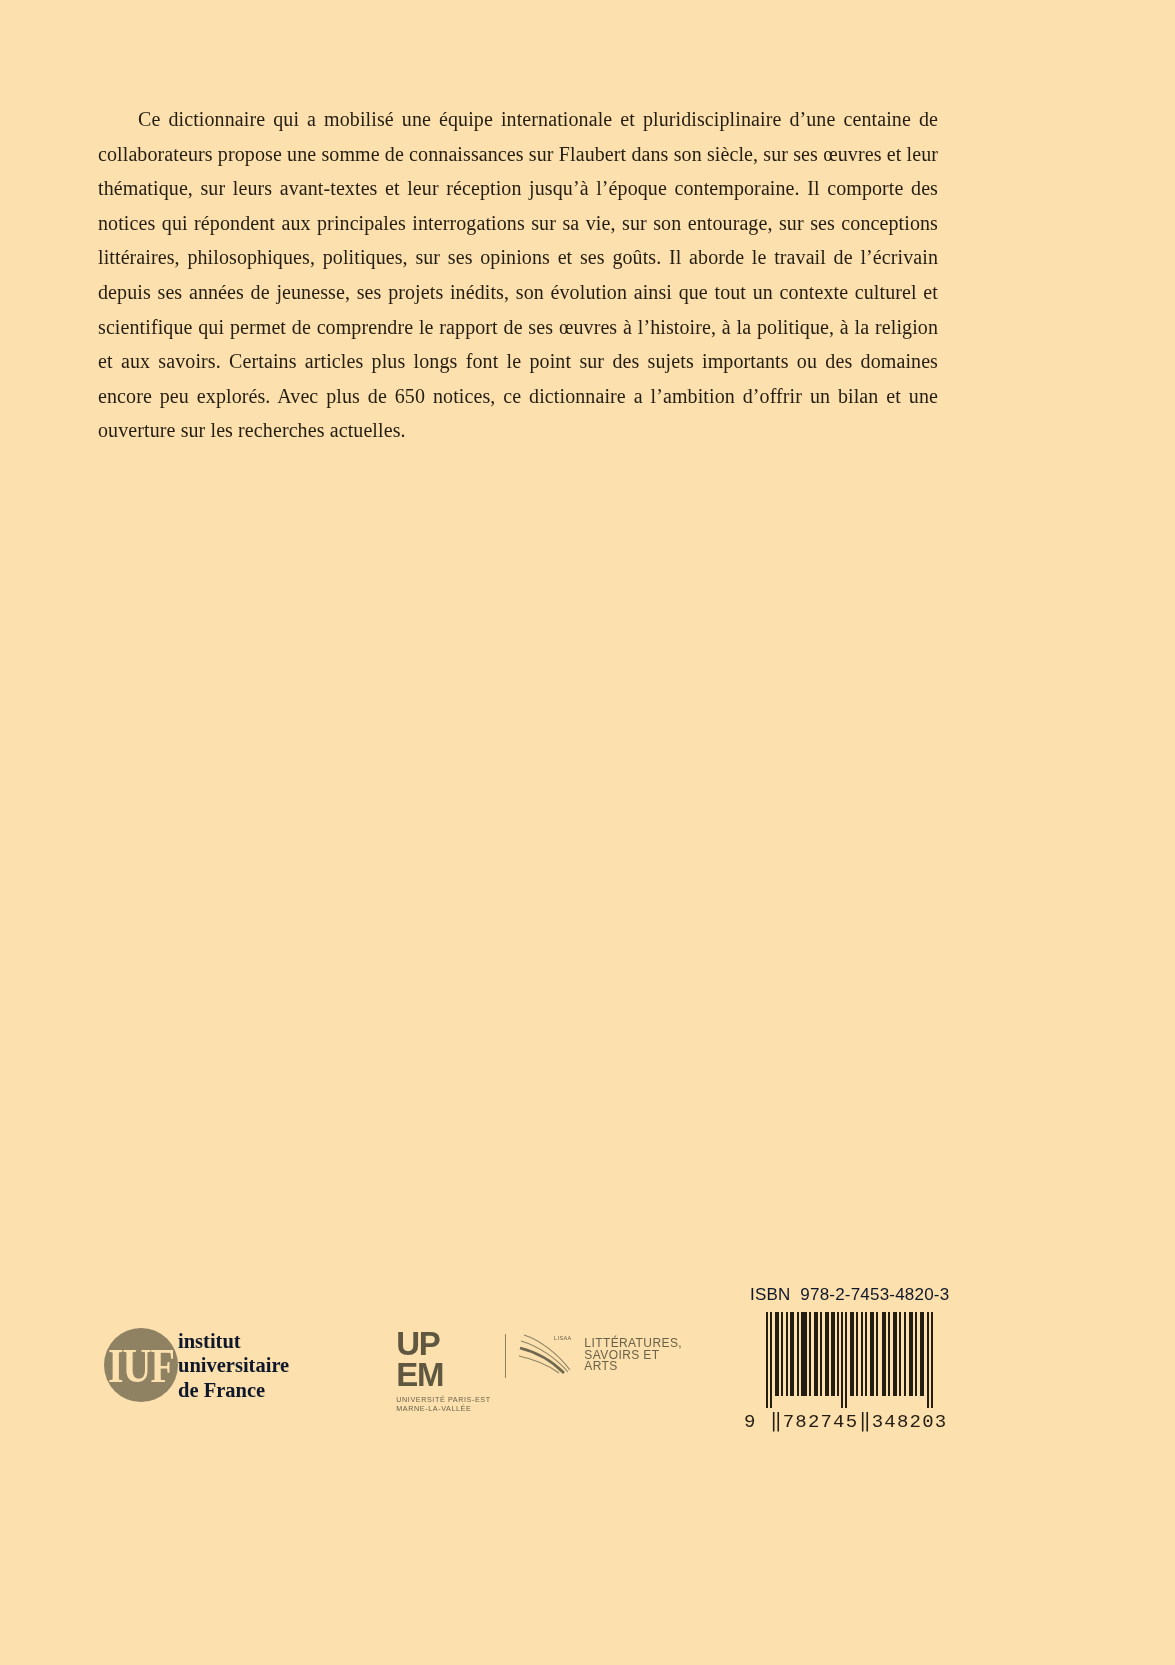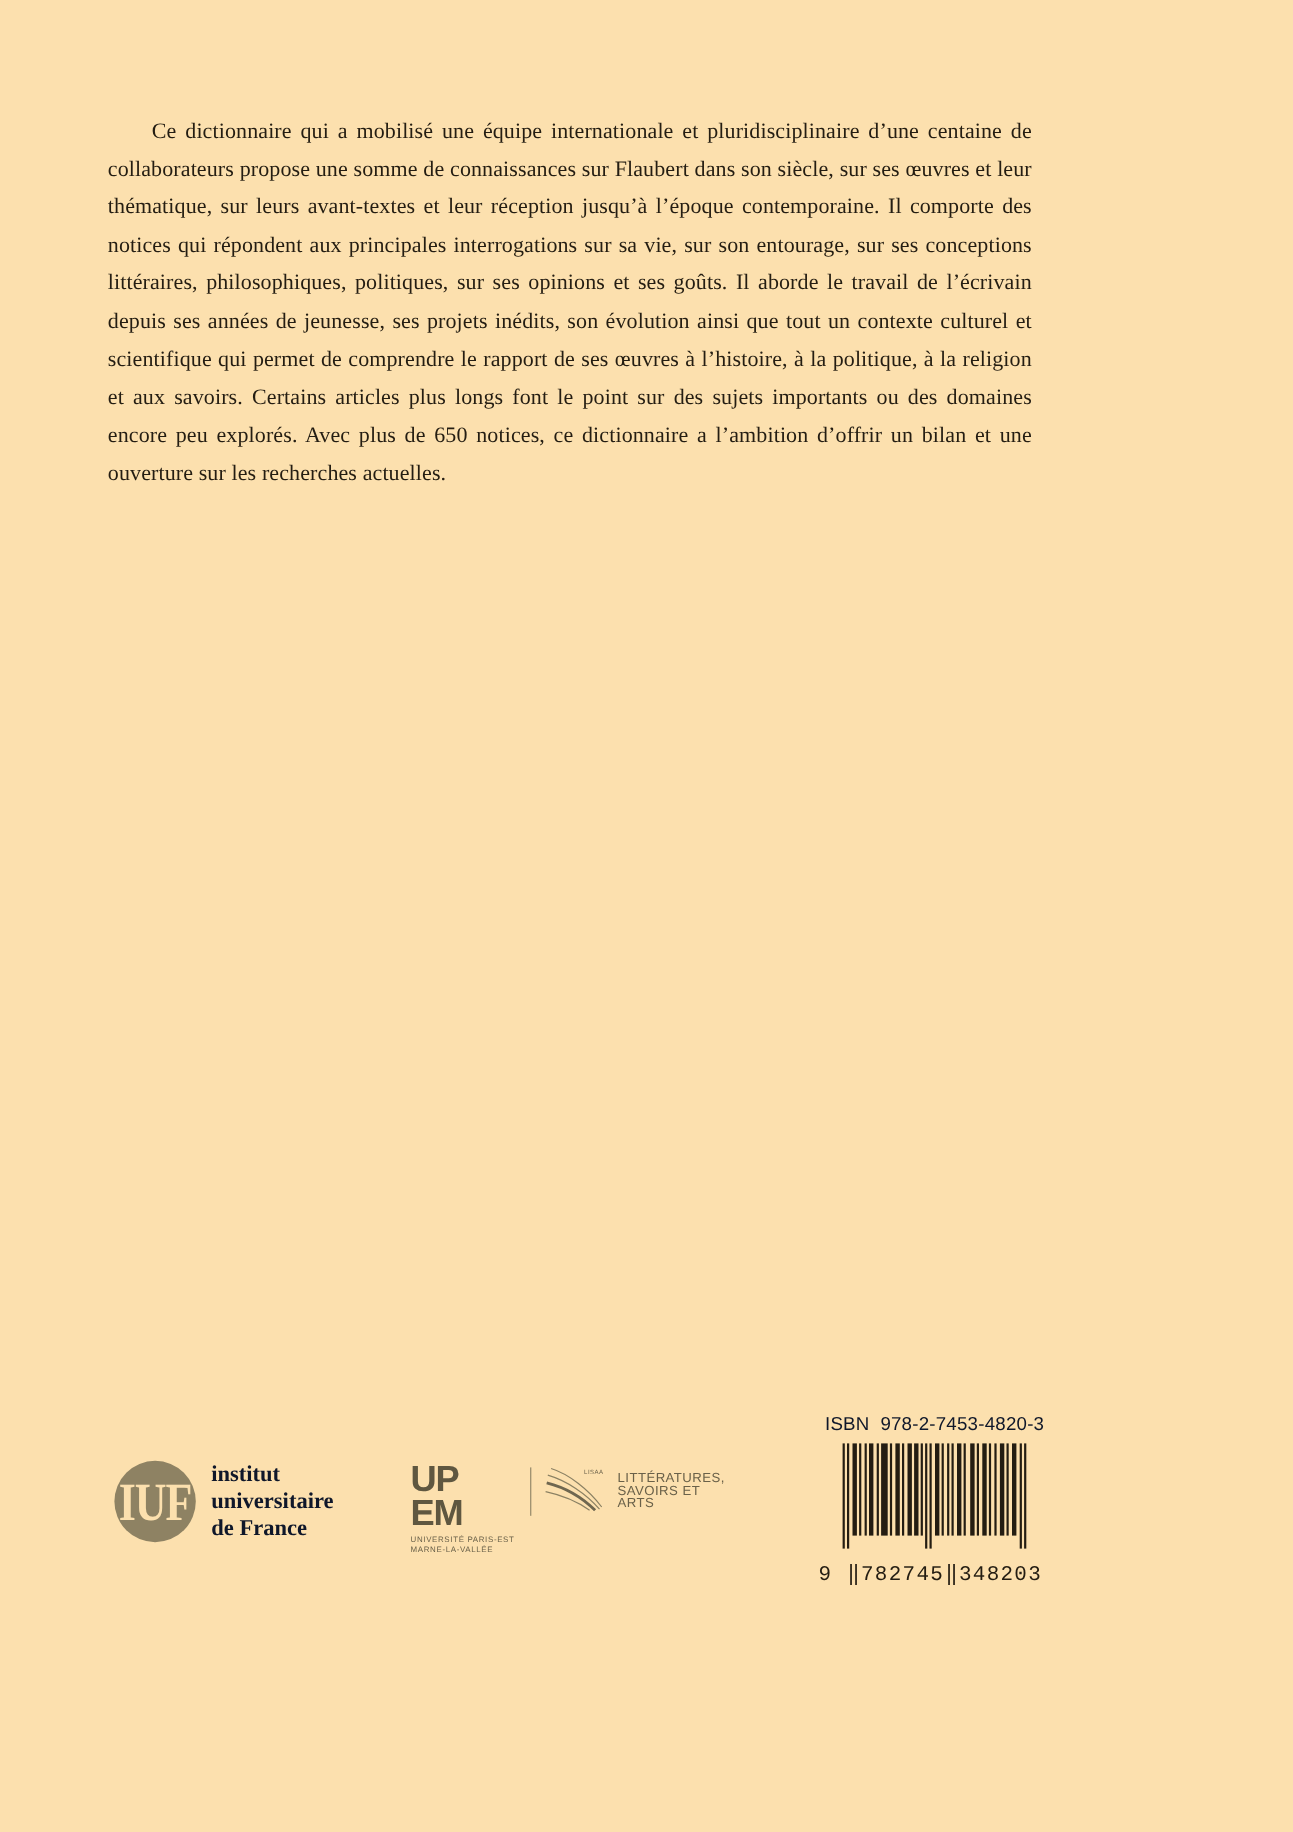--- a/index.html
+++ b/index.html
@@ -41,22 +41,21 @@
     position: absolute;
     left: 104px;
     top: 1328px;
     display: flex;
     align-items: flex-start;
   }
 
   
   .iuf {
     display: flex;
-    align-items: flex-start;
-    gap: 14px;
+    align-items: flex-end;
   }
   .iuf-mark {
     width: 74px;
     height: 74px;
     border-radius: 50%;
     background: #8e8263;
     display: flex;
     align-items: center;
     justify-content: center;
     position: relative;
@@ -74,21 +73,21 @@
   .iuf-words {
     font-family: "Liberation Serif", serif;
     font-weight: bold;
     font-size: 20.5px;
     line-height: 24.5px;
     color: #0f172a;
   }
 
   
   .upem {
-    margin-left: 70px;
+    margin-left: 107px;
     display: flex;
     align-items: flex-start;
   }
   .upem-left {
     display: flex;
     flex-direction: column;
     align-items: flex-start;
   }
   .upem-letters {
     font-family: "Liberation Sans", sans-serif;
@@ -165,21 +164,21 @@
     position: relative;
     width: 198px;
     height: 96px;
   }
   .barcode-bars {
     display: block;
     width: 198px;
     height: 96px;
   }
   .ean-digits {
-    margin-top: 11px;
+    margin-top: 1px;
     font-family: "Liberation Mono", monospace;
     font-size: 19px;
     letter-spacing: 1.2px;
     color: #241d12;
     white-space: nowrap;
   }
   .ean-digits .guard {
     letter-spacing: 0;
     padding: 0 1px;
   }

